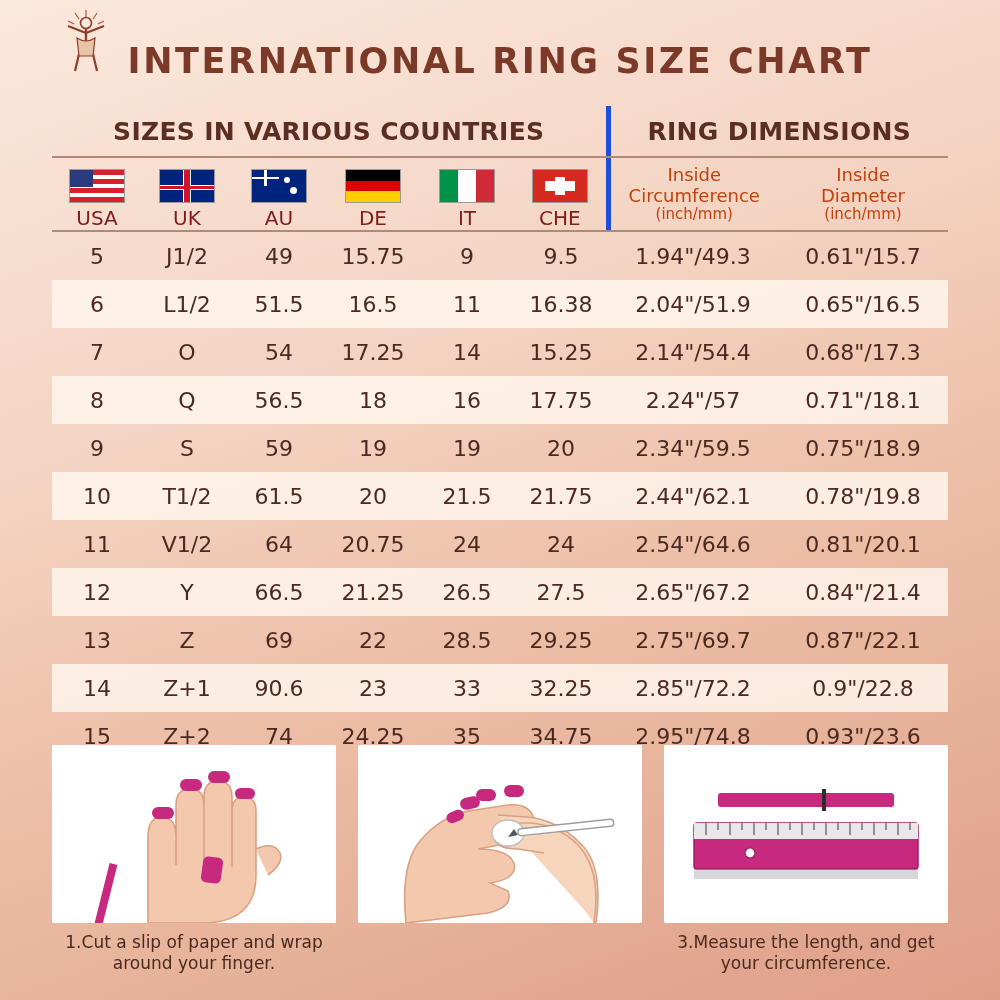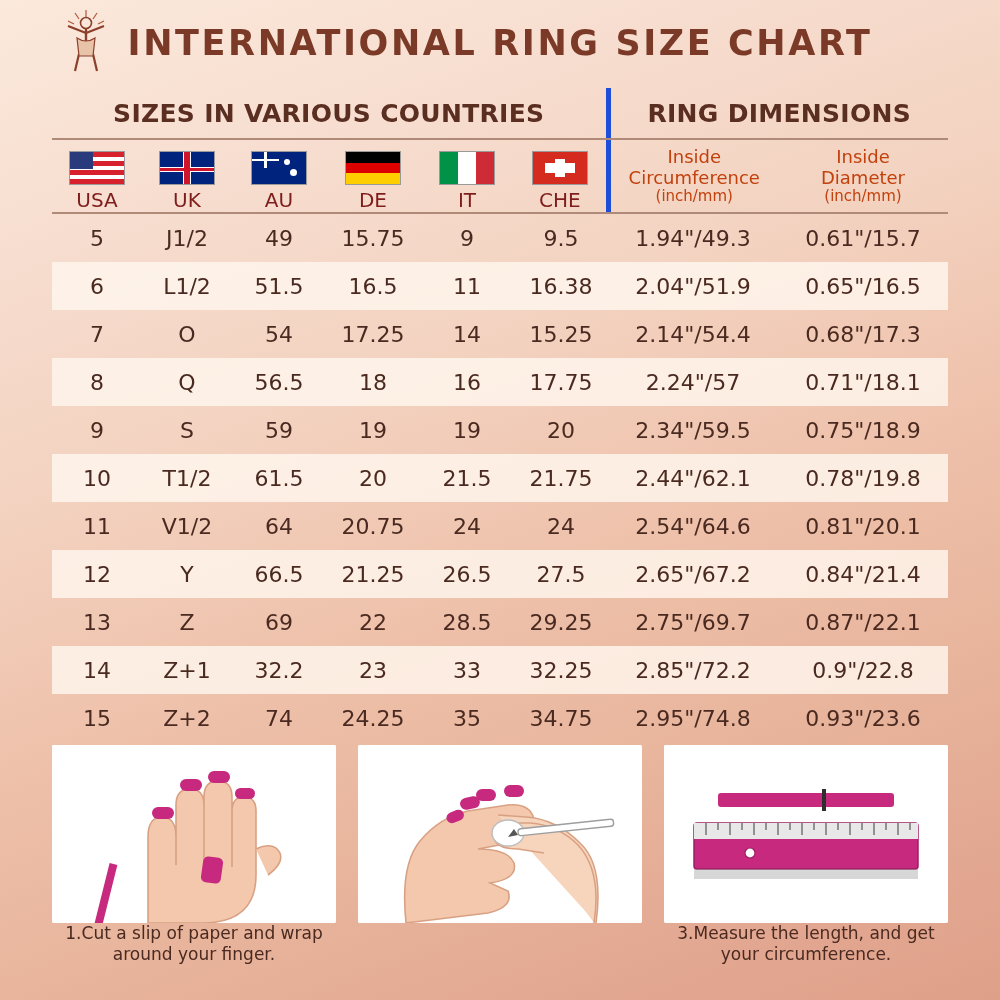--- a/index.html
+++ b/index.html
@@ -21,21 +21,21 @@
     box-sizing: border-box;
   }
 
   
   .header {
     position: relative;
     height: 78px;
     display: flex;
     align-items: center;
     justify-content: center;
-    padding-top: 4px;
+    padding-top: 22px;
   }
   .logo {
     position: absolute;
     left: 55px;
     top: 8px;
     width: 62px;
     height: 66px;
   }
   .title {
     font-size: 35px;
@@ -244,20 +244,21 @@
   }
   .step-img {
     width: 284px;
     height: 178px;
     background: #ffffff;
     border-radius: 2px;
     position: relative;
     overflow: hidden;
   }
   .step-caption {
+    margin-top: 9px;
     font-size: 17px;
     line-height: 1.22;
     color: #4a2a20;
     text-align: center;
     font-family: "DejaVu Sans", sans-serif;
   }
 </style>
 </head>
 <body>
 
@@ -437,21 +438,21 @@
           <td>69</td>
           <td>22</td>
           <td>28.5</td>
           <td>29.25</td>
           <td>2.75"/69.7</td>
           <td>0.87"/22.1</td>
         </tr>
         <tr class="data-row row-light">
           <td>14</td>
           <td>Z+1</td>
-          <td>32.2</td>
+          <td>90.6</td>
           <td>23</td>
           <td>33</td>
           <td>32.25</td>
           <td>2.85"/72.2</td>
           <td>0.9"/22.8</td>
         </tr>
         <tr class="data-row row-dark">
           <td>15</td>
           <td>Z+2</td>
           <td>74</td>

